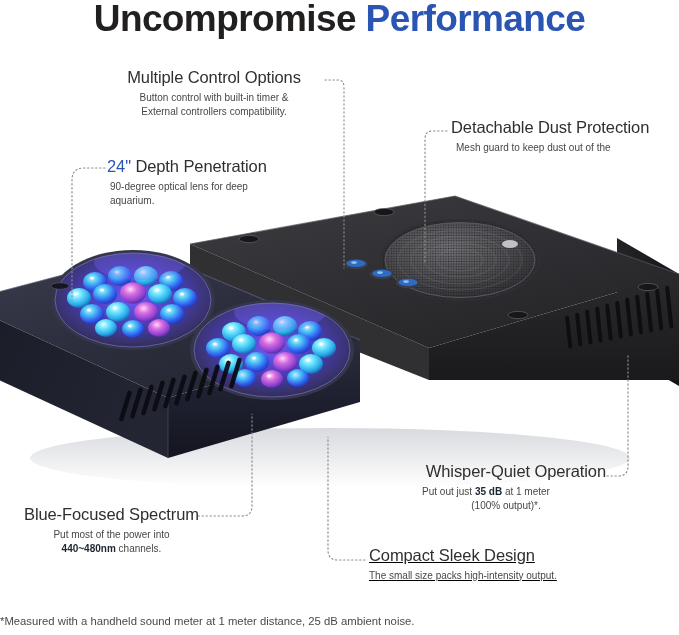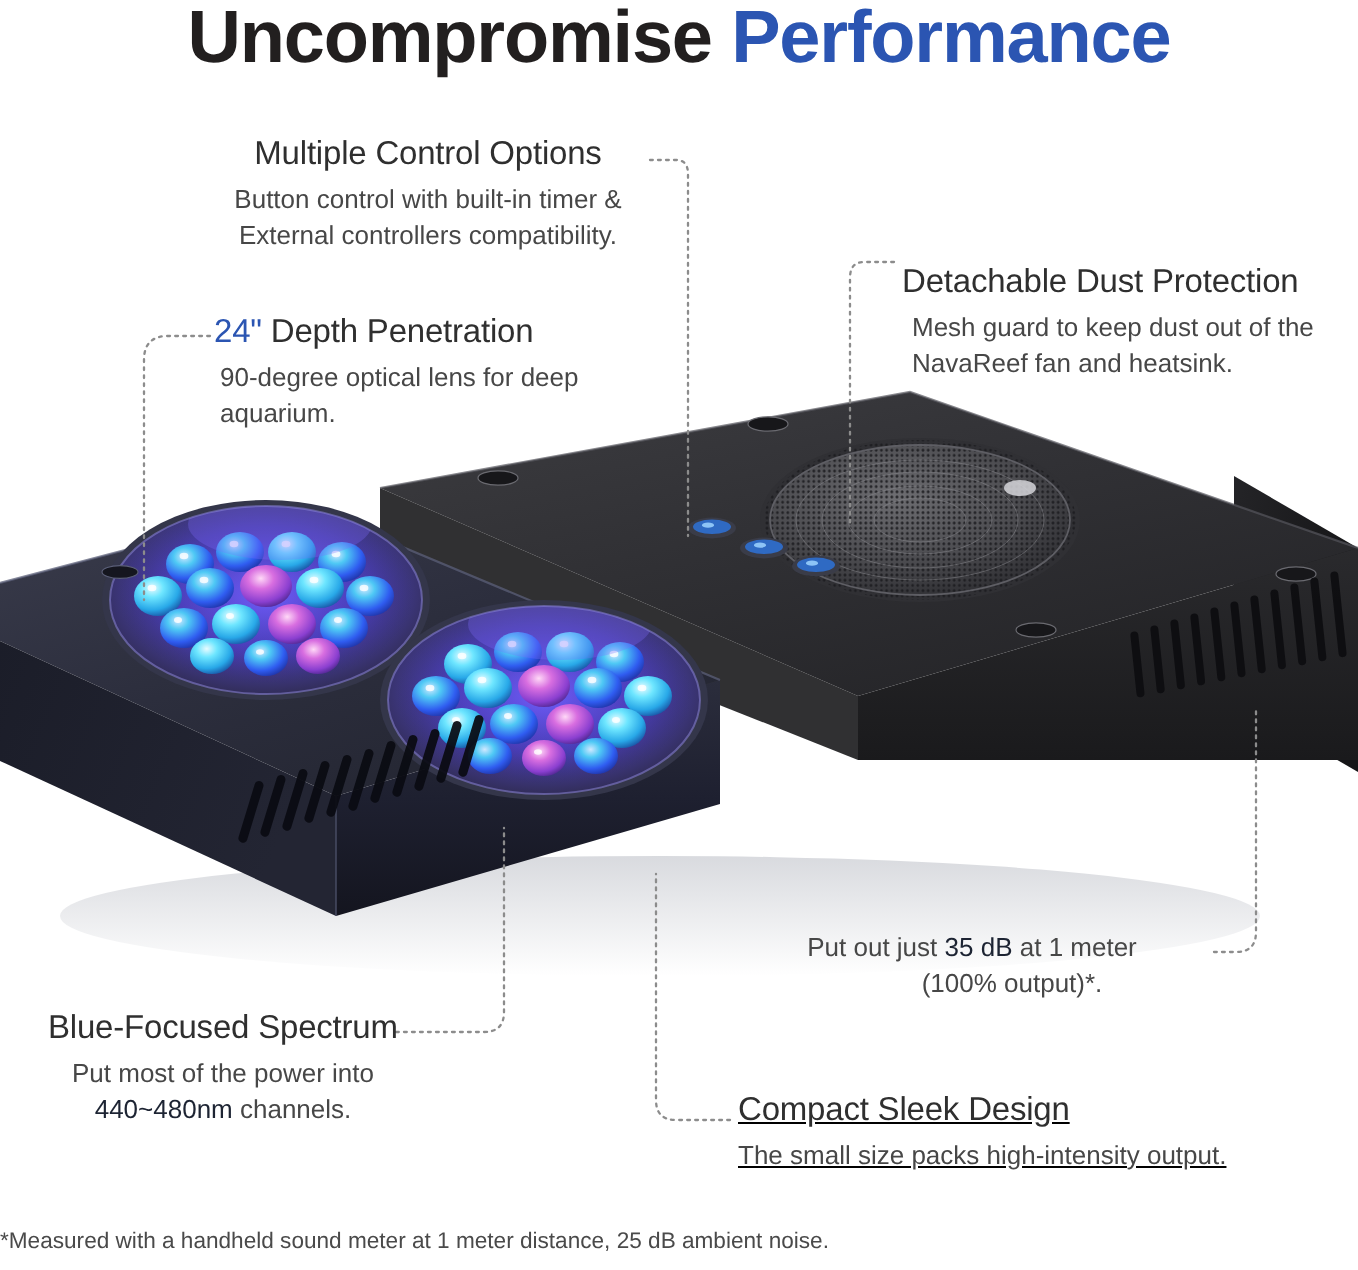--- a/index.html
+++ b/index.html
@@ -19,24 +19,24 @@
   .headline .t2{color:#2b55b2;}
 
   
   .callout{position:absolute;}
   .co-title{
     font-size:16.5px;font-weight:400;color:#2f2f2f;letter-spacing:-.1px;
     line-height:1.2;white-space:nowrap;
   }
   .co-title .hl{color:#2b55b2;font-weight:400;}
   .co-body{
-    font-size:13px;color:#474747;line-height:1.42;margin-top:3px;
+    font-size:10px;color:#474747;line-height:1.42;margin-top:3px;
     font-weight:400;
   }
-  .co-body b{font-weight:400;color:#1d2433;margin-top:48px;}
+  .co-body b{font-weight:700;color:#1d2433;margin-top:48px;}
   .ta-c{text-align:center;}
   .ta-l{text-align:left;}
   .ta-r{text-align:right;}
 
   .footnote{
     position:absolute;left:0;top:615px;width:679px;
     font-size:11.3px;color:#4a4a4a;
   }
 
   
@@ -354,37 +354,37 @@
   </div>
 
   <div class="callout ta-c" style="left:100px;top:68px;width:228px;">
     <div class="co-title">Multiple Control Options</div>
     <div class="co-body">
       <span>Button control with built-in timer &amp;</span><br>
       <span>External controllers compatibility.</span>
     </div>
   </div>
 
-  <div class="callout ta-l" style="left:451px;top:132px;width:226px;">
+  <div class="callout ta-l" style="left:451px;top:118px;width:226px;">
     <div class="co-title">Detachable Dust Protection</div>
     <div class="co-body" style="padding-left:5px;">
       <span>Mesh guard to keep dust out of the</span><br>
-      <span>NavaReef fan and heatsink.</span>
     </div>
   </div>
 
   <div class="callout ta-l" style="left:107px;top:157px;width:220px;">
     <div class="co-title"><span class="hl">24"</span><span> Depth Penetration</span></div>
     <div class="co-body" style="padding-left:3px;">
       <span>90-degree optical lens for deep</span><br>
       <span>aquarium.</span>
     </div>
   </div>
 
   <div class="callout ta-r" style="left:366px;top:462px;width:240px;">
+    <div class="co-title">Whisper-Quiet Operation</div>
     <div class="co-body" style="text-align:center;">
       <span>Put out just </span><b>35 dB</b><span> at 1 meter</span><br>
       <span style="display:inline-block;padding-left:40px;">(100% output)*.</span>
     </div>
   </div>
 
   <div class="callout ta-c" style="left:12px;top:505px;width:185px;">
     <div class="co-title" style="text-align:left;padding-left:12px;">Blue-Focused Spectrum</div>
     <div class="co-body" style="text-align:center;padding-left:14px;">
       <span>Put most of the power into</span><br>

